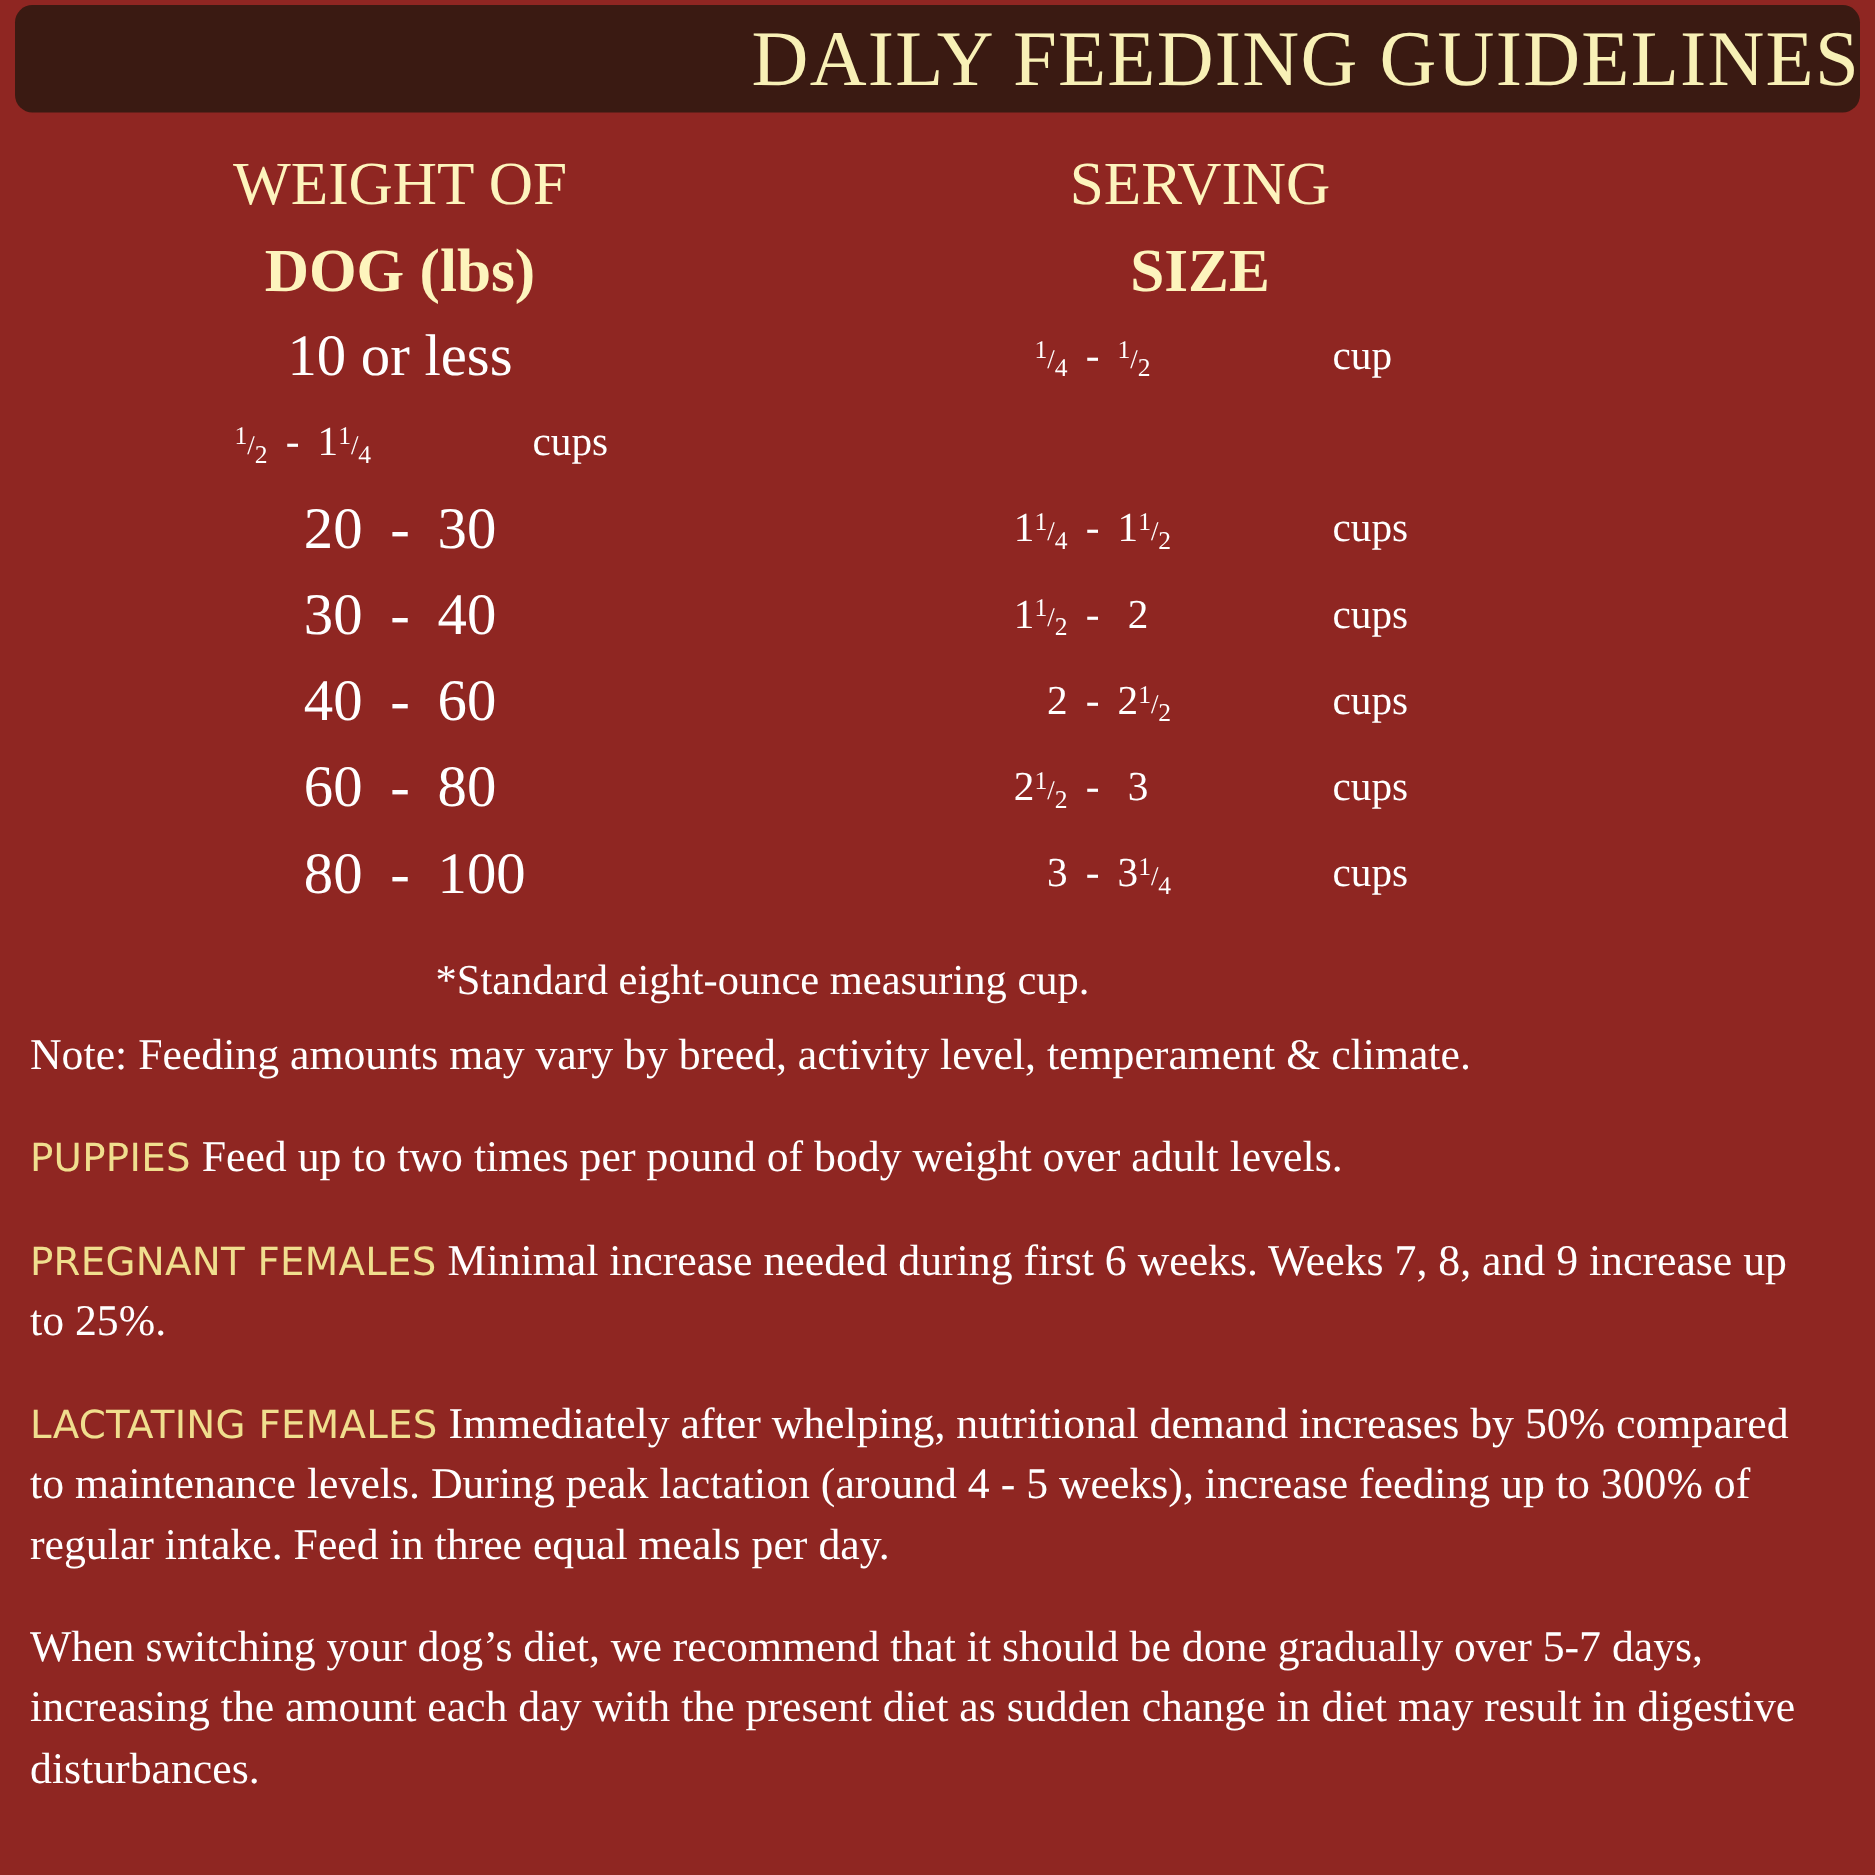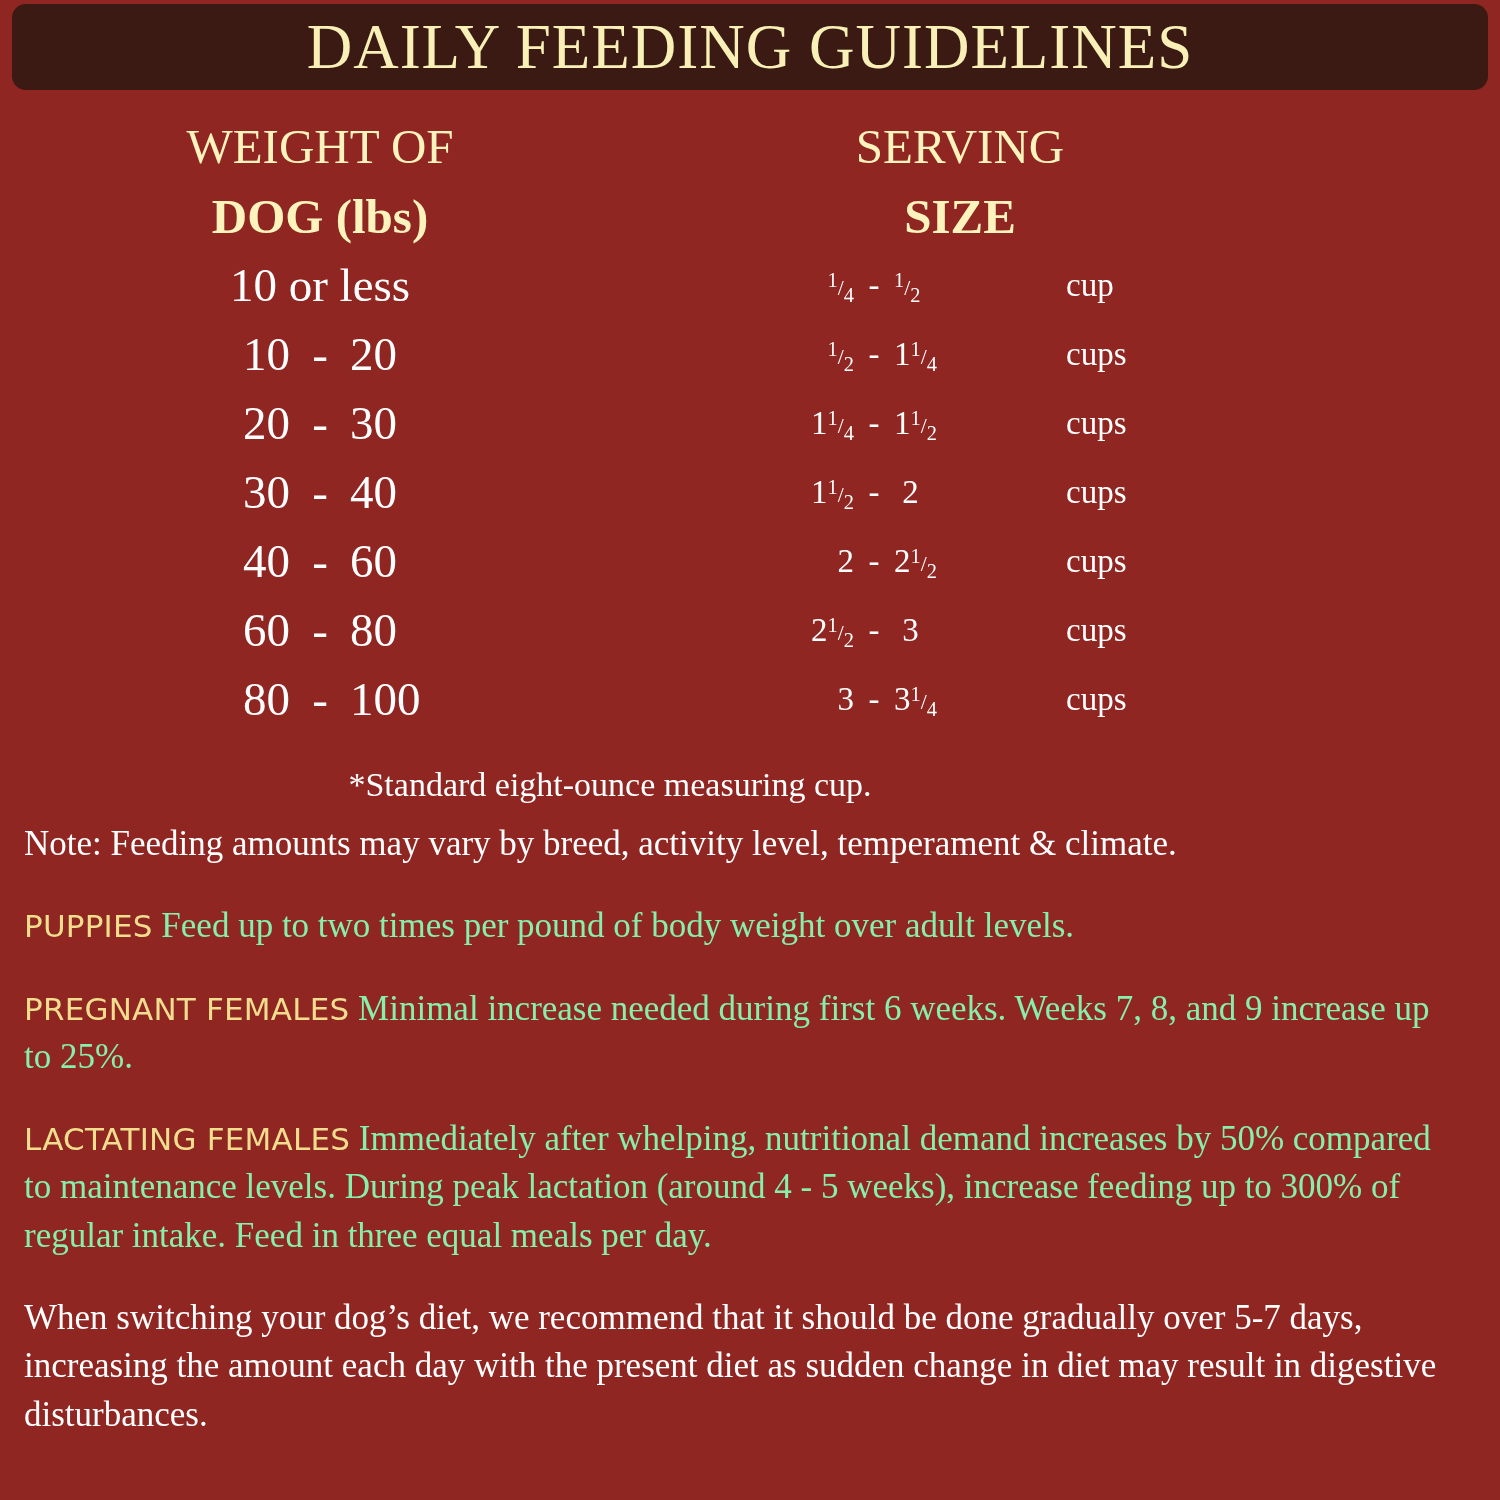--- a/index.html
+++ b/index.html
@@ -25,21 +25,21 @@
   .title-bar {
     position: absolute;
     left: 12px;
     top: 4px;
     width: 1476px;
     height: 86px;
     background: #3a1a12;
     border-radius: 14px;
     display: flex;
     align-items: center;
-    justify-content: center;
+    justify-content: flex-end;
   }
   .title-bar .title {
     color: #f8f0b6;
     font-size: 63px;
     letter-spacing: 1px;
     font-weight: normal;
     line-height: 1;
     white-space: nowrap;
   }
   
@@ -141,21 +141,21 @@
   .note-p {
     margin: 0 0 34px 0;
   }
   .lbl {
     color: #f0de8e;
     font-family: "DejaVu Sans", sans-serif;
     font-size: 31px;
     letter-spacing: 0.2px;
   }
   .note-txt {
-    color: #86efac;
+    color: #ffffff;
   }
 </style>
 </head>
 <body>
 
 <div class="page">
 
   <div class="title-bar">
     <div class="title">DAILY FEEDING GUIDELINES</div>
   </div>
@@ -176,23 +176,20 @@
     <div class="row">
       <div class="col-weight">10 or less</div>
       <div class="col-serving">
         <span class="serv-cell">
           <span class="serv-a"><span class="frac"><span class="num">1</span><span class="sl">/</span><span class="den">4</span></span></span><span class="serv-dash">-</span><span class="serv-b"><span class="frac"><span class="num">1</span><span class="sl">/</span><span class="den">2</span></span></span><span class="serv-u">cup</span>
         </span>
       </div>
     </div>
 
     <div class="row">
-      <div class="col-weight">
-        <span class="wt-a">10</span><span class="wt-dash">-</span><span class="wt-b">20</span>
-      </div>
       <div class="col-serving">
         <span class="serv-cell">
           <span class="serv-a"><span class="frac"><span class="num">1</span><span class="sl">/</span><span class="den">2</span></span></span><span class="serv-dash">-</span><span class="serv-b">1<span class="frac"><span class="num">1</span><span class="sl">/</span><span class="den">4</span></span></span><span class="serv-u">cups</span>
         </span>
       </div>
     </div>
 
     <div class="row">
       <div class="col-weight">
         <span class="wt-a">20</span><span class="wt-dash">-</span><span class="wt-b">30</span>

